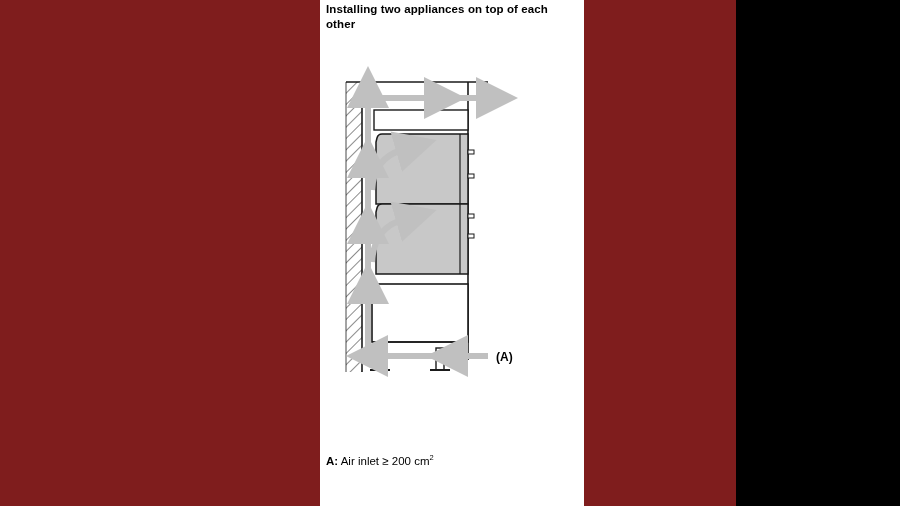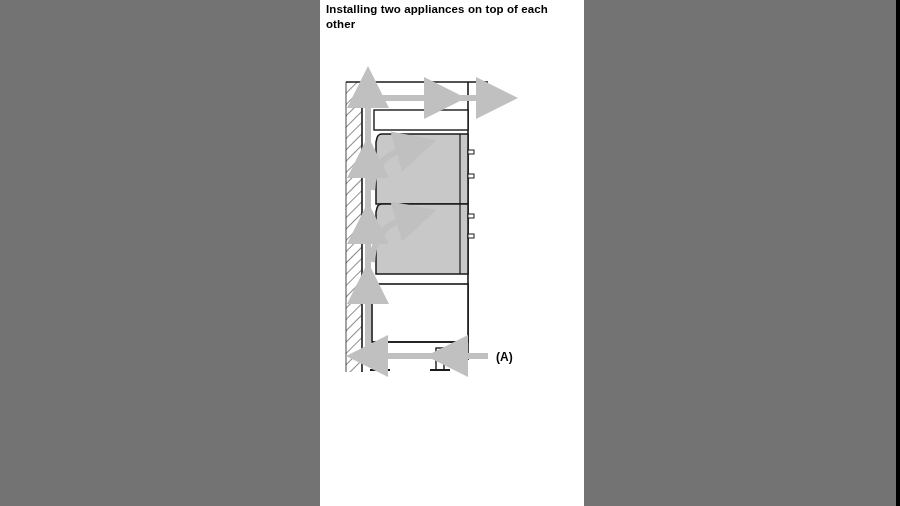--- a/index.html
+++ b/index.html
@@ -8,23 +8,23 @@
     background: #000000;
     width: 900px;
     height: 506px;
     overflow: hidden;
   }
   body {
     font-family: "Liberation Sans", sans-serif;
   }
   #page {
     position: relative;
-    width: 896px;
+    width: 736px;
     height: 506px;
-    background: #737373;
+    background: #7f1d1d;
   }
   #sheet {
     position: absolute;
     left: 320px;
     top: 0px;
     width: 264px;
     height: 506px;
     background: #ffffff;
   }
   #heading {
@@ -148,15 +148,18 @@
 
           <path d="M52 128 Q54 96 82 88" marker-end="url(#arrowhead)"></path>
 
           <path d="M52 200 Q54 166 82 158" marker-end="url(#arrowhead)"></path>
         </g>
 
         <text x="176" y="299" font-family="Liberation Sans, sans-serif" font-size="12" font-weight="bold" fill="#000000">(A)</text>
       </svg>
     </div>
 
+    <div id="caption">
+      <span class="bold">A:</span><span> Air inlet ≥ 200 cm</span><sup>2</sup>
+    </div>
 
   </div>
 </div>
 
 </body></html>

